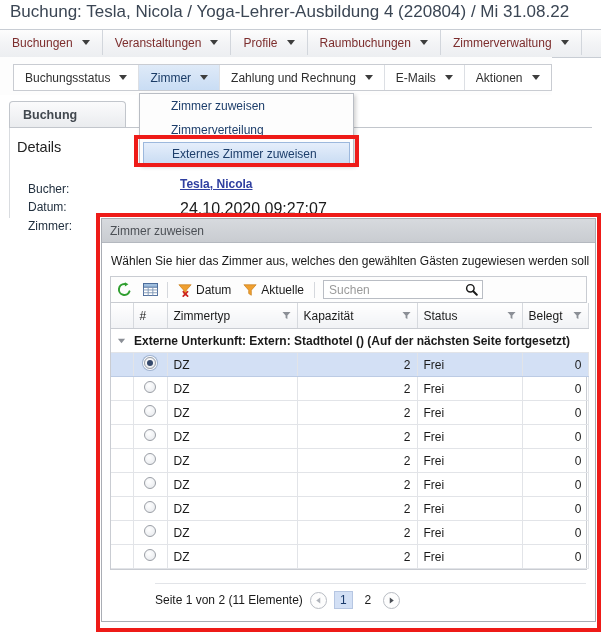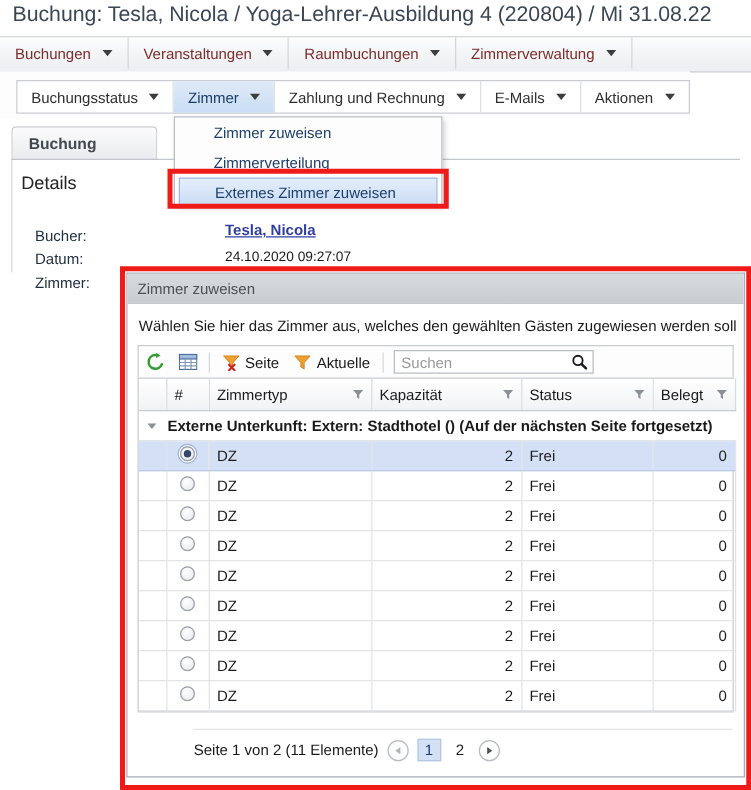--- a/index.html
+++ b/index.html
@@ -80,21 +80,21 @@
 
   .details-heading {
     position:absolute; left:17px; top:139px;
     font-size:14.5px; font-weight:normal; color:#222;
   }
 
   .field-label {
     position:absolute; font-size:12px; color:#22303f;text-align:center;
   }
   .field-value {
-    position:absolute; font-size:11px; color:#1a1a1a;
+    position:absolute; font-size:16px; color:#1a1a1a;
   }
   .field-link {
     position:absolute; font-size:12px; color:#2f3fa0; font-weight:bold;
     text-decoration:underline;
   }
 
   
   .dropdown {
     position:absolute; left:139px; top:93px; width:215px; height:72px;
     background:#fdfdfd; border:1px solid #b9bdc4;
@@ -216,20 +216,24 @@
   <div class="page-title">Buchung: Tesla, Nicola / Yoga-Lehrer-Ausbildung 4 (220804) / Mi 31.08.22</div>
   <div class="titlebar-sep"></div>
 
   <div class="menubar">
     <div class="menu-item">
       <span>Buchungen</span>
       <span class="caret"></span>
     </div>
     <div class="menu-item">
       <span>Veranstaltungen</span>
+      <span class="caret"></span>
+    </div>
+    <div class="menu-item">
+      <span>Profile</span>
       <span class="caret"></span>
     </div>
     <div class="menu-item">
       <span>Raumbuchungen</span>
       <span class="caret"></span>
     </div>
     <div class="menu-item">
       <span>Zimmerverwaltung</span>
       <span class="caret"></span>
     </div>
@@ -312,21 +316,21 @@
           <line x1="0.5" y1="7.5" x2="15.5" y2="7.5" stroke="#7f97b5"></line>
           <line x1="0.5" y1="10.5" x2="15.5" y2="10.5" stroke="#7f97b5"></line>
         </svg>
       </div>
       <div class="gt-sep"></div>
       <div class="gt-filter">
         <svg width="14" height="14" viewBox="0 0 16 16">
           <polygon points="1,2 15,2 9.5,8.2 9.5,14 6.5,12 6.5,8.2" fill="#f0a030" stroke="#c9801c" stroke-width="0.8"></polygon>
           <path d="M6 10 L11 15 M11 10 L6 15" stroke="#cc2222" stroke-width="1.9" stroke-linecap="round"></path>
         </svg>
-        <span>Seite</span>
+        <span>Datum</span>
       </div>
       <div class="gt-filter">
         <svg width="14" height="14" viewBox="0 0 16 16">
           <polygon points="1,2 15,2 9.5,8.2 9.5,14 6.5,12 6.5,8.2" fill="#f0a030" stroke="#c9801c" stroke-width="0.8"></polygon>
         </svg>
         <span>Aktuelle</span>
       </div>
       <div class="gt-sep"></div>
       <div class="gt-search">
         <span>Suchen</span>

